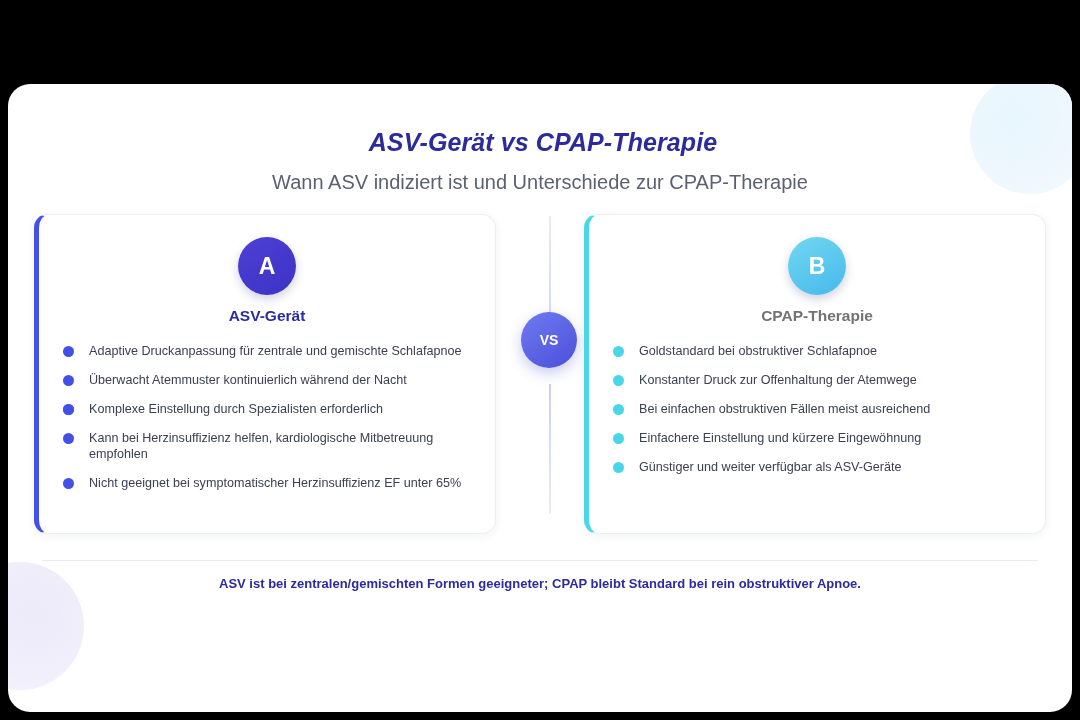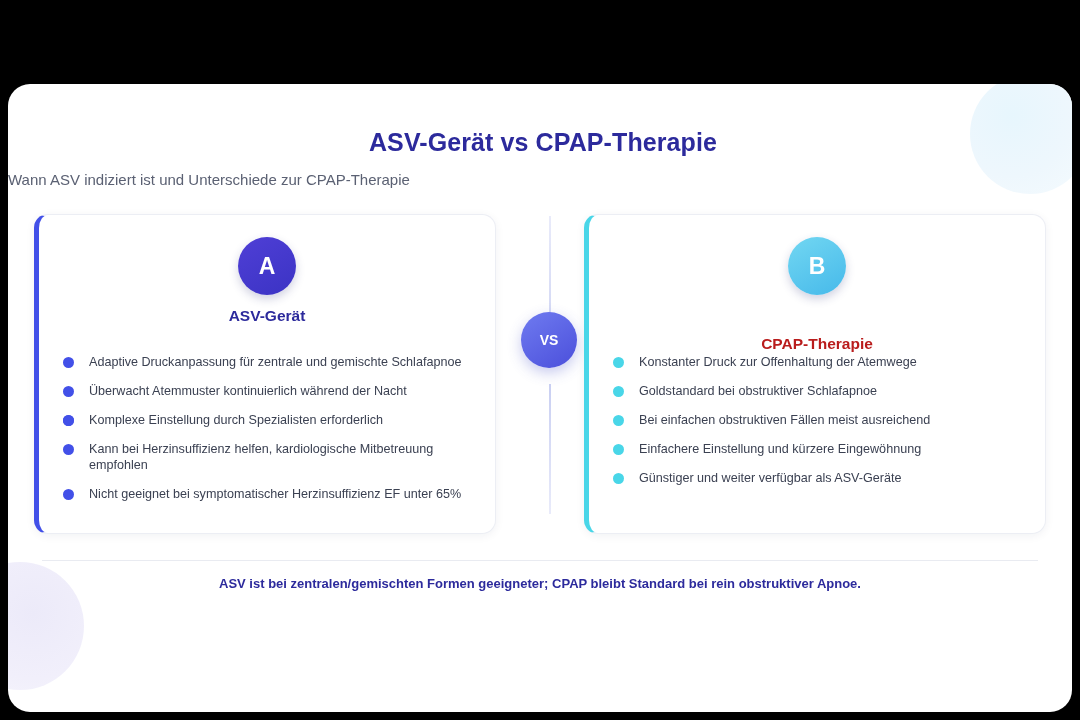--- a/index.html
+++ b/index.html
@@ -47,27 +47,28 @@
 
   .title {
     position: absolute;
     left: 6px; right: 0;
     top: 44px;
     text-align: center;
     font-size: 25px;
     font-weight: bold;
     color: #2c2a9c;
     letter-spacing: 0.1px;
+    font-style: italic;
   }
   .subtitle {
     position: absolute;
     left: 0; right: 0;
     top: 87px;
-    text-align: left;
-    font-size: 15px;
+    text-align: center;
+    font-size: 20px;
     color: #5b6173;
   }
 
   .card {
     position: absolute;
     top: 130px;
     width: 456px;
     height: 318px;
     background: #ffffff;
     border: 1px solid #eceef4;
@@ -98,25 +99,25 @@
 
   .card-title {
     position: absolute;
     top: 92px;
     left: 0; right: 0;
     text-align: center;
     font-size: 15.5px;
     font-weight: bold;
   }
   .card-title-a { color: #2c2a9c; }
-  .card-title-b { color: #b91c1c; margin-top: 28px; }
+  .card-title-b { color: #737373; }
 
   .list {
     position: absolute;
-    top: 139px;
+    top: 128px;
     left: 24px;
     right: 16px;
     margin: 0;
     padding: 0;
     list-style: none;
   }
   .list li {
     position: relative;
     padding-left: 26px;
     margin-bottom: 13px;
@@ -207,22 +208,22 @@
   </div>
 
   <div class="vs-line vs-line-top"></div>
   <div class="vs-circle">VS</div>
   <div class="vs-line vs-line-bottom"></div>
 
   <div class="card card-b">
     <div class="badge badge-b">B</div>
     <div class="card-title card-title-b">CPAP-Therapie</div>
     <ul class="list list-b">
+      <li><span class="dot"></span><span>Goldstandard bei obstruktiver Schlafapnoe</span></li>
       <li><span class="dot"></span><span>Konstanter Druck zur Offenhaltung der Atemwege</span></li>
-      <li><span class="dot"></span><span>Goldstandard bei obstruktiver Schlafapnoe</span></li>
       <li><span class="dot"></span><span>Bei einfachen obstruktiven Fällen meist ausreichend</span></li>
       <li><span class="dot"></span><span>Einfachere Einstellung und kürzere Eingewöhnung</span></li>
       <li><span class="dot"></span><span>Günstiger und weiter verfügbar als ASV-Geräte</span></li>
     </ul>
   </div>
 
   <div class="divider"></div>
   <div class="footer">ASV ist bei zentralen/gemischten Formen geeigneter; CPAP bleibt Standard bei rein obstruktiver Apnoe.</div>
 
 </div>

